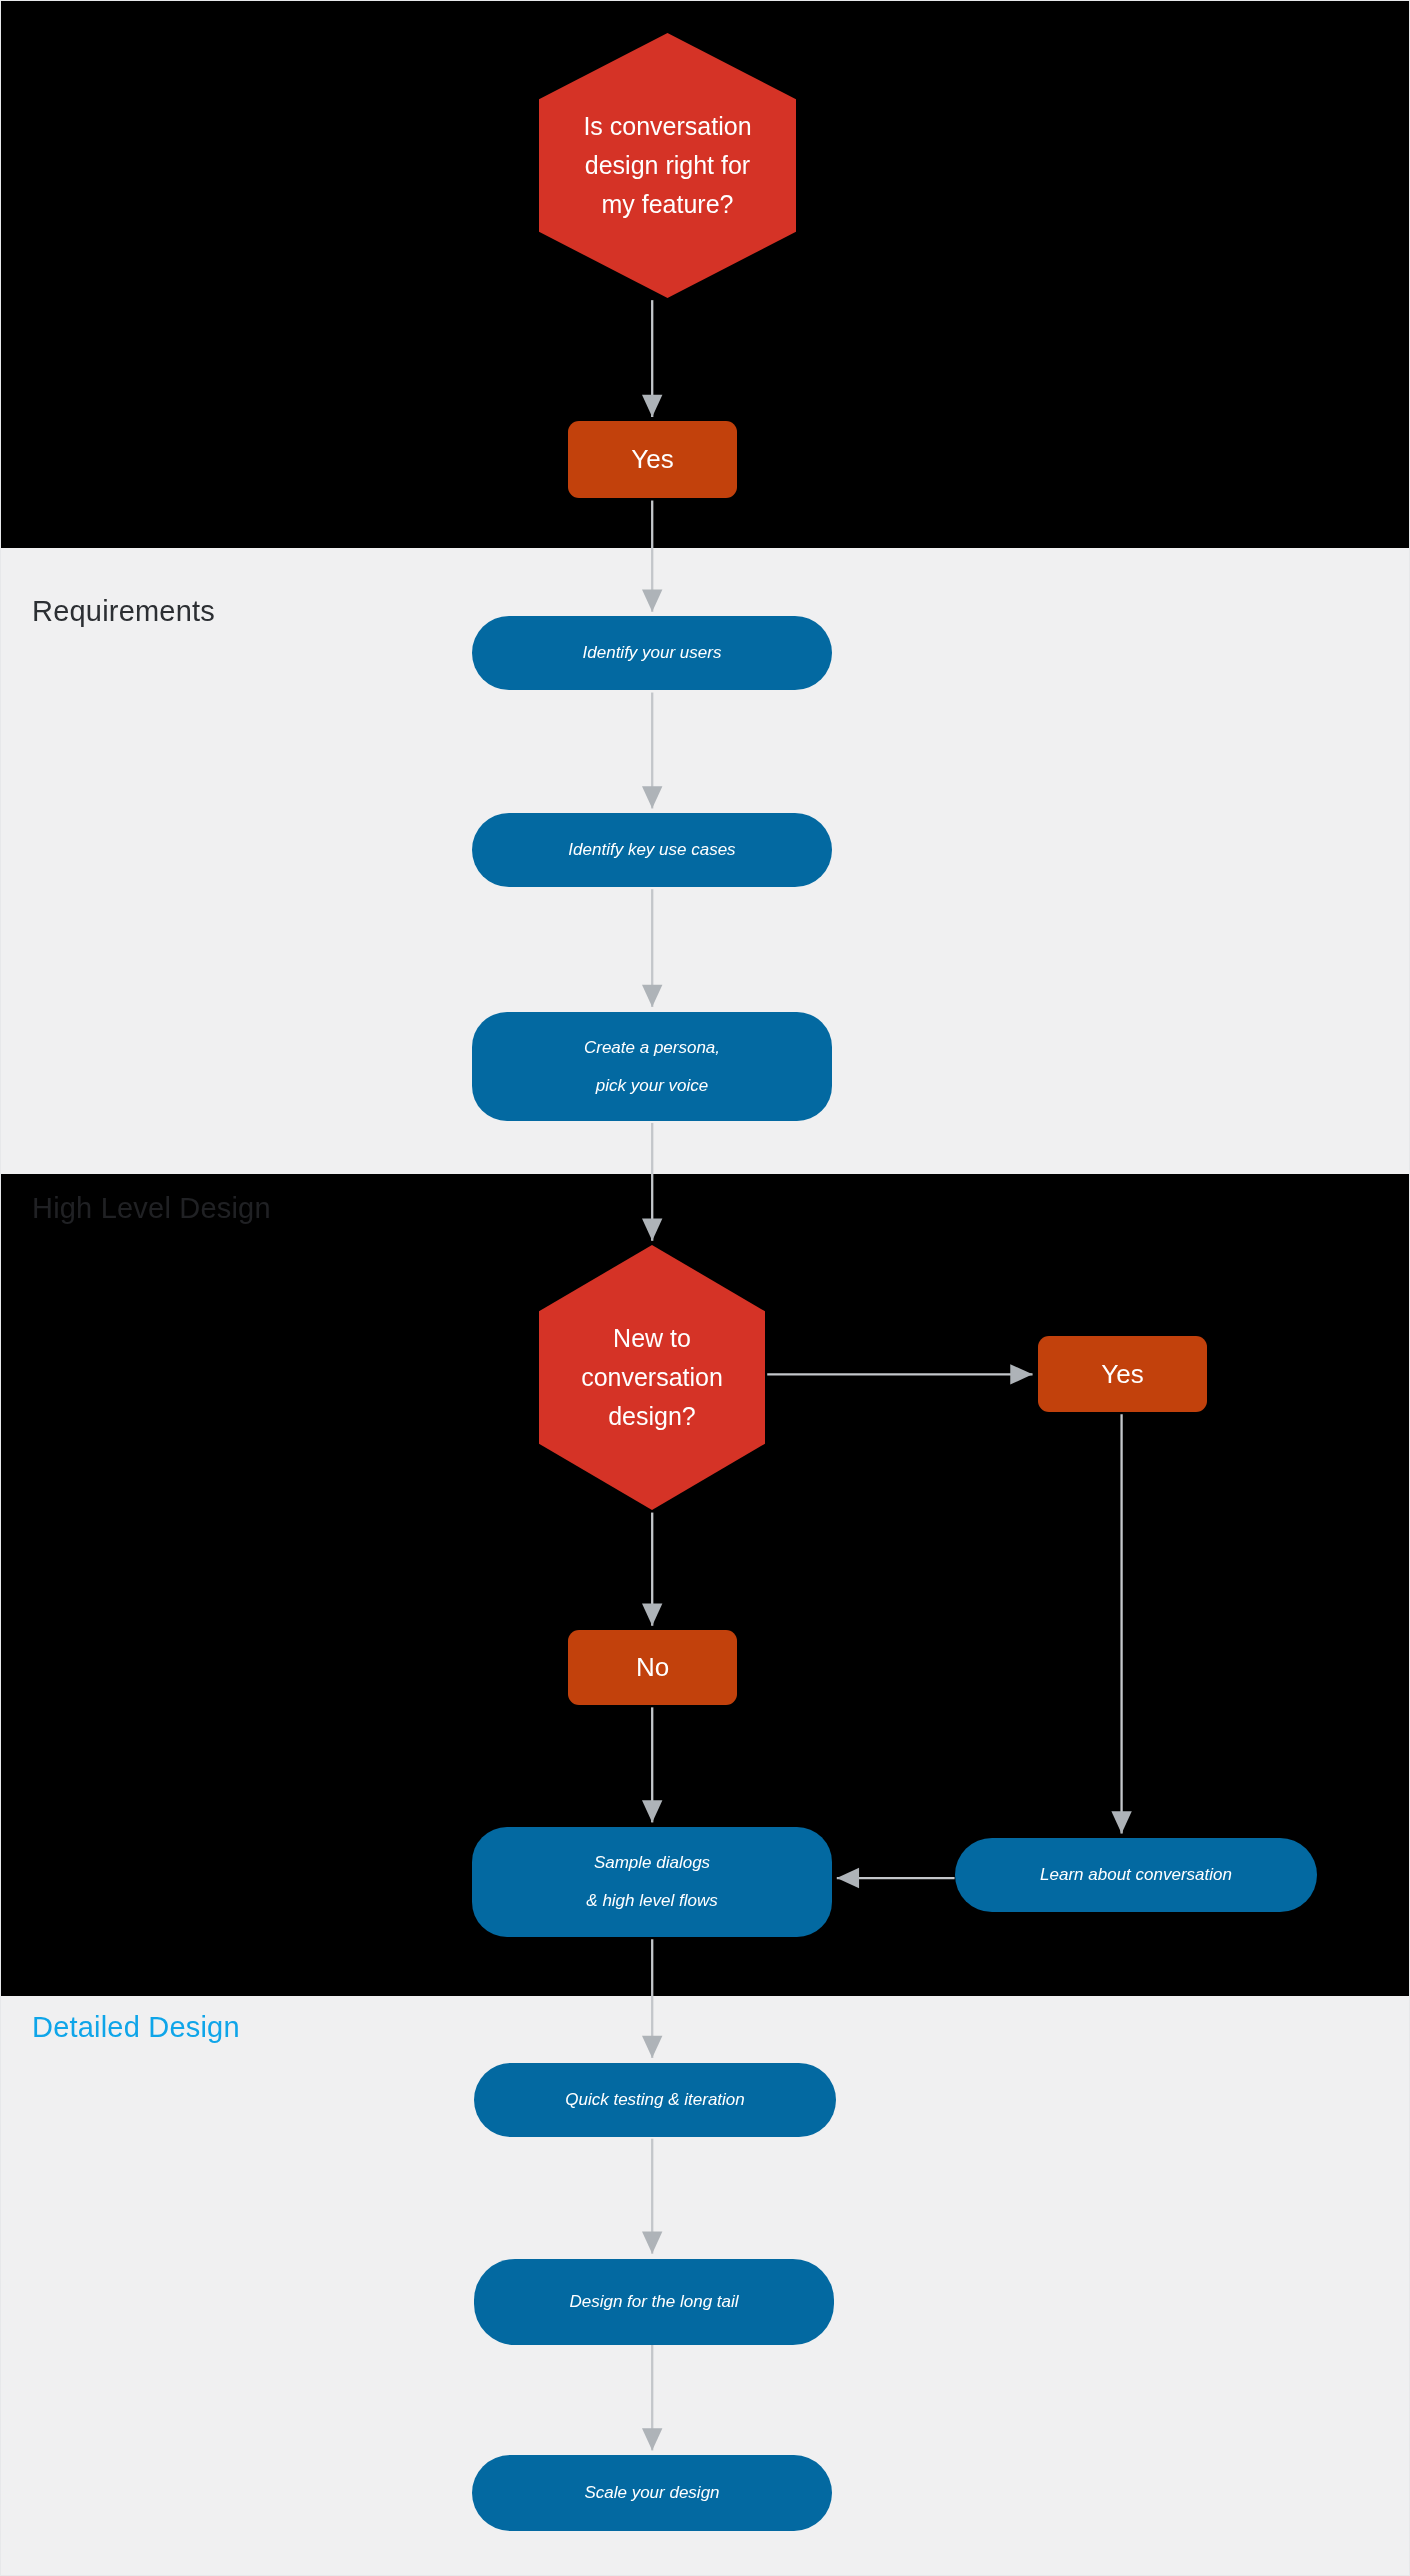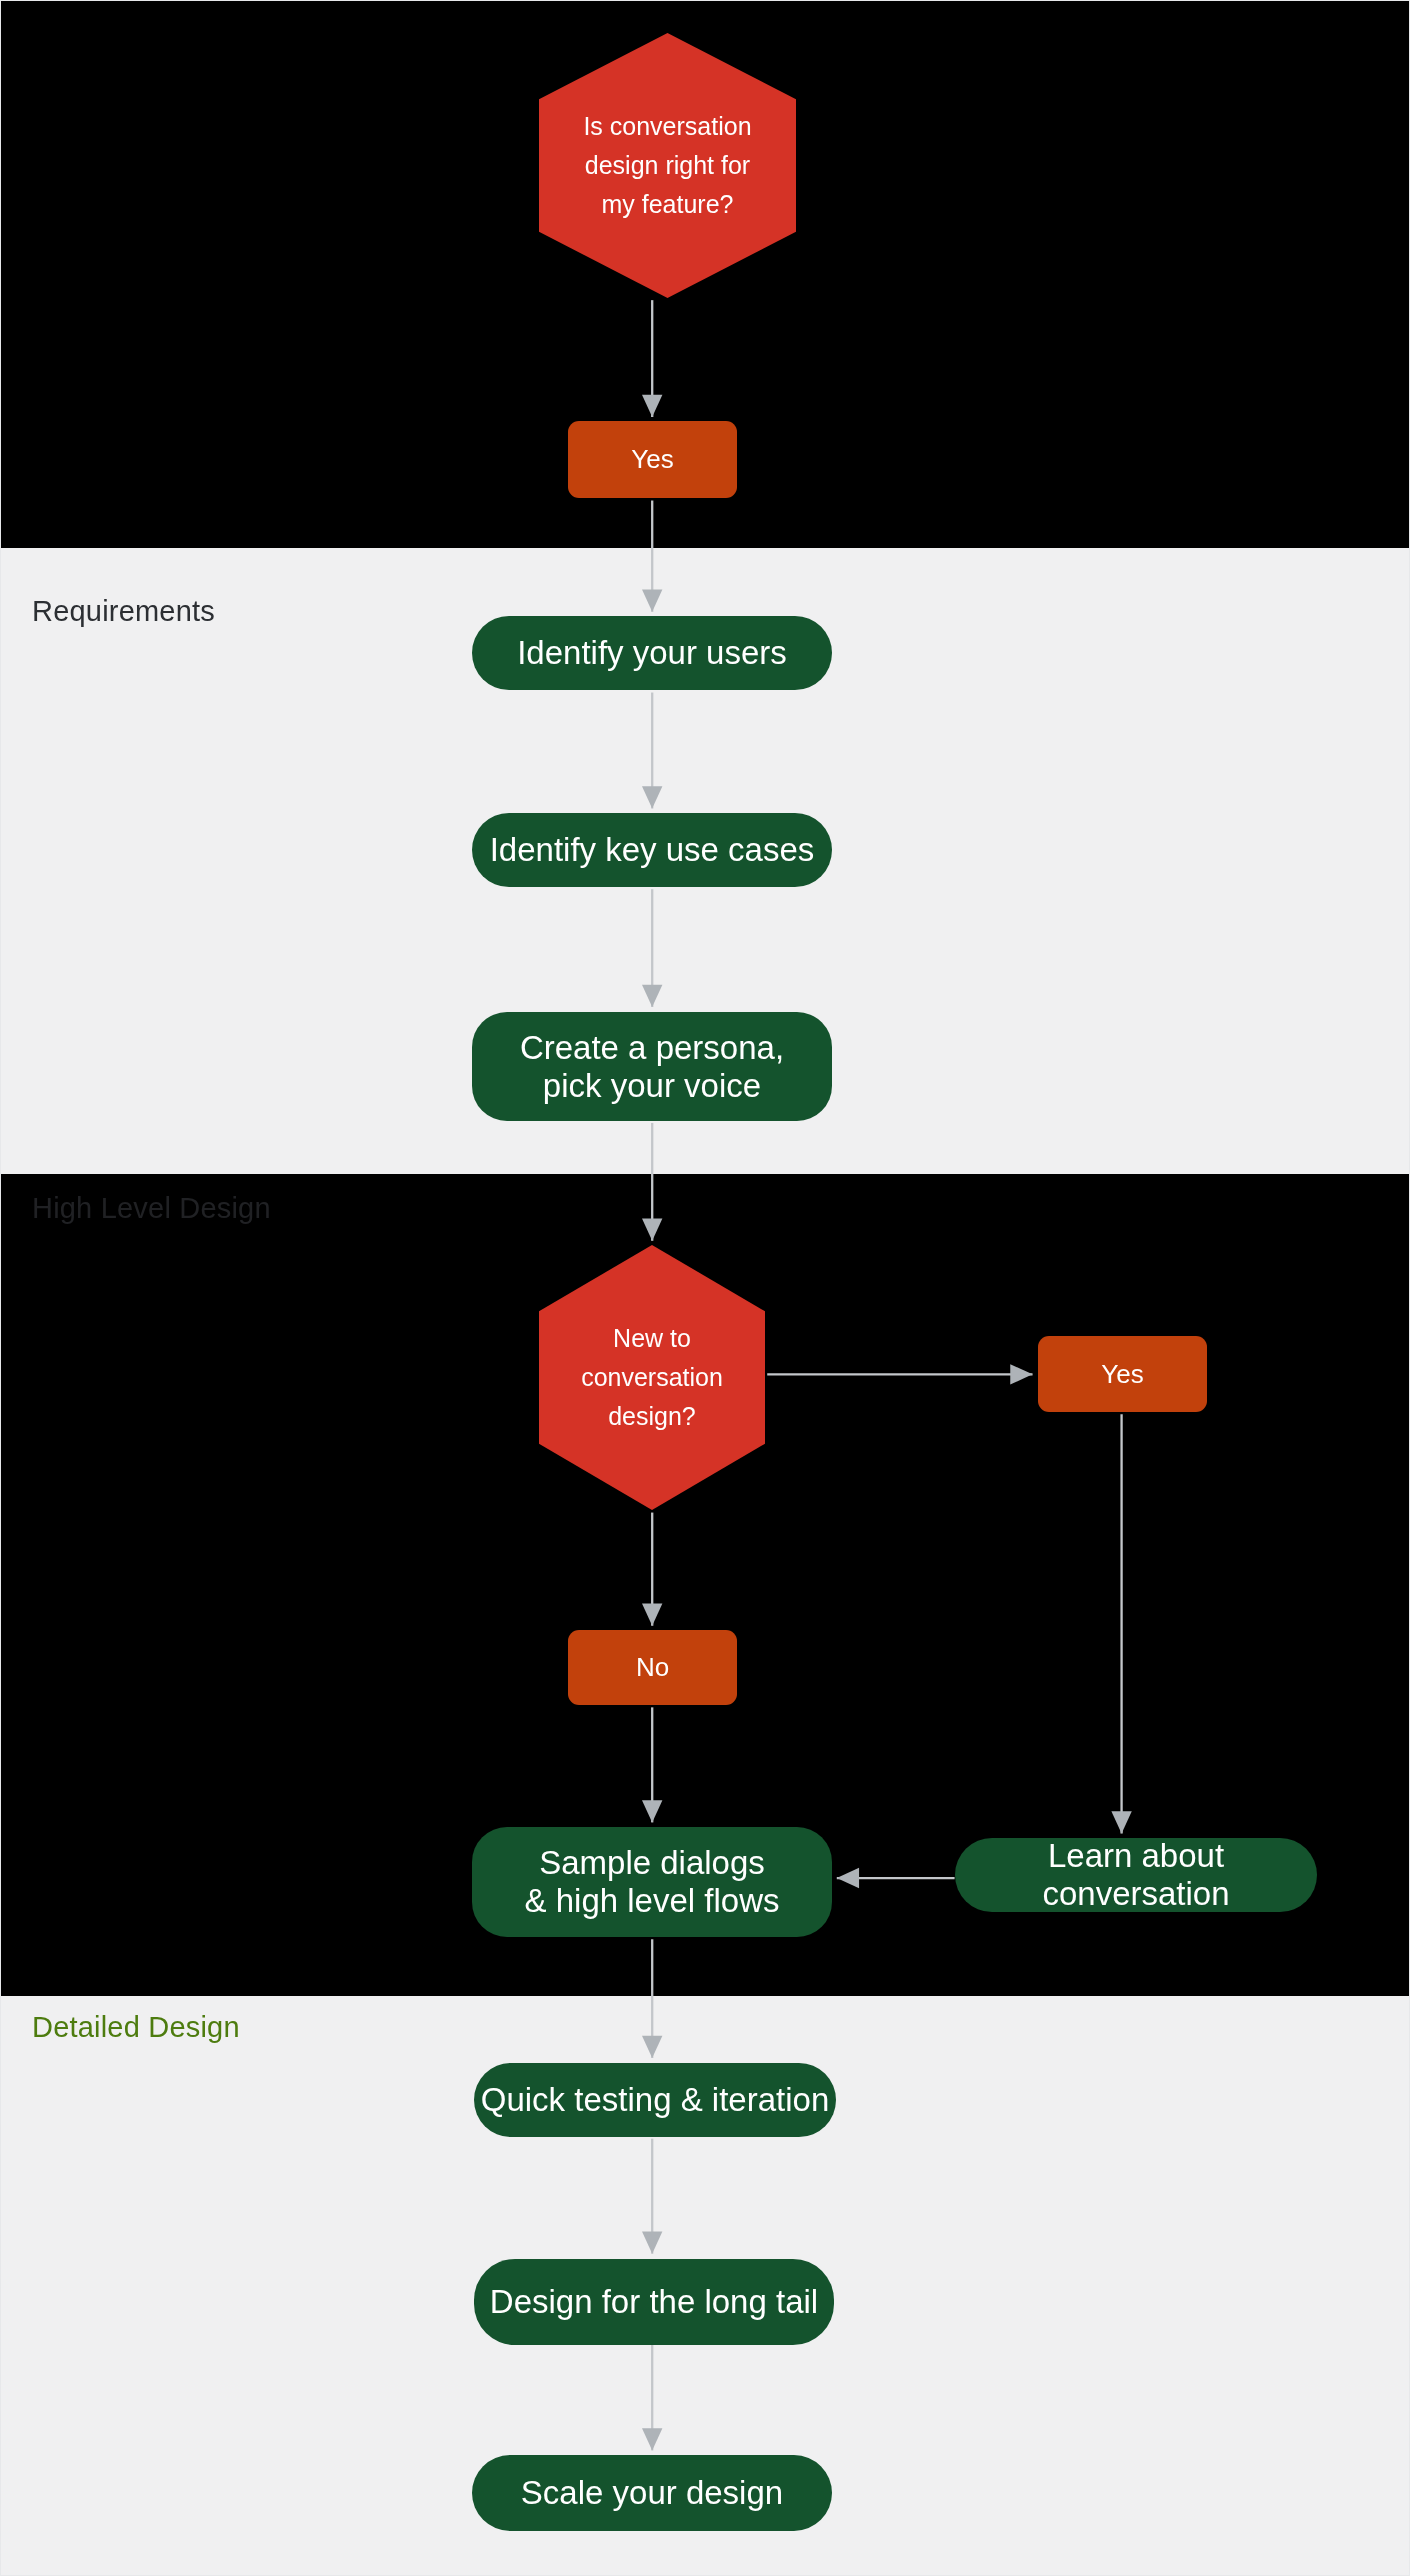--- a/index.html
+++ b/index.html
@@ -24,21 +24,21 @@
 
   .section-label {
     position: absolute;
     left: 31px;
     font-size: 29px;
     font-weight: 400;
     letter-spacing: 0.2px;
   }
   #lbl-req    { top: 558px;  color: #2c2f33; margin-top: 36px; }
   #lbl-hld    { top: 1191px; color: #202124; }
-  #lbl-detail { top: 2010px; color: #4d7c0f; }
+  #lbl-detail { top: 2010px; color: #0ea5e9; }
 
   
   .edges { position: absolute; left: 0; top: 0; pointer-events: none; }
 
   
   .node {
     position: absolute;
     display: flex;
     align-items: center;
     justify-content: center;
@@ -60,24 +60,25 @@
   .answer {
     background: #c2410c;
     border-radius: 11px;
     font-size: 26px;
   }
   #ans-yes-top   { left: 567px;  top: 420px;  width: 169px; height: 77px; }
   #ans-yes-right { left: 1037px; top: 1335px; width: 169px; height: 76px; }
   #ans-no        { left: 567px;  top: 1629px; width: 169px; height: 75px; }
 
   .pill {
-    background: #14532d;
+    background: #0369a1;
     border-radius: 41px;
-    font-size: 33px;
+    font-size: 17px;
     line-height: 38px;
+    font-style: italic;
   }
   #pill-users    { left: 471px;  top: 615px;  width: 360px; height: 74px; }
   #pill-cases    { left: 471px;  top: 812px;  width: 360px; height: 74px; }
   #pill-persona  { left: 471px;  top: 1011px; width: 360px; height: 109px; border-radius: 35px; }
   #pill-sample   { left: 471px;  top: 1826px; width: 360px; height: 110px; border-radius: 35px; }
   #pill-learn    { left: 954px; top: 1837px; width: 362px; height: 74px; }
   #pill-quick    { left: 473px;  top: 2062px; width: 362px; height: 74px; }
   #pill-longtail { left: 473px;  top: 2258px; width: 360px; height: 86px; }
   #pill-scale    { left: 471px;  top: 2454px; width: 360px; height: 76px; }
 </style>

